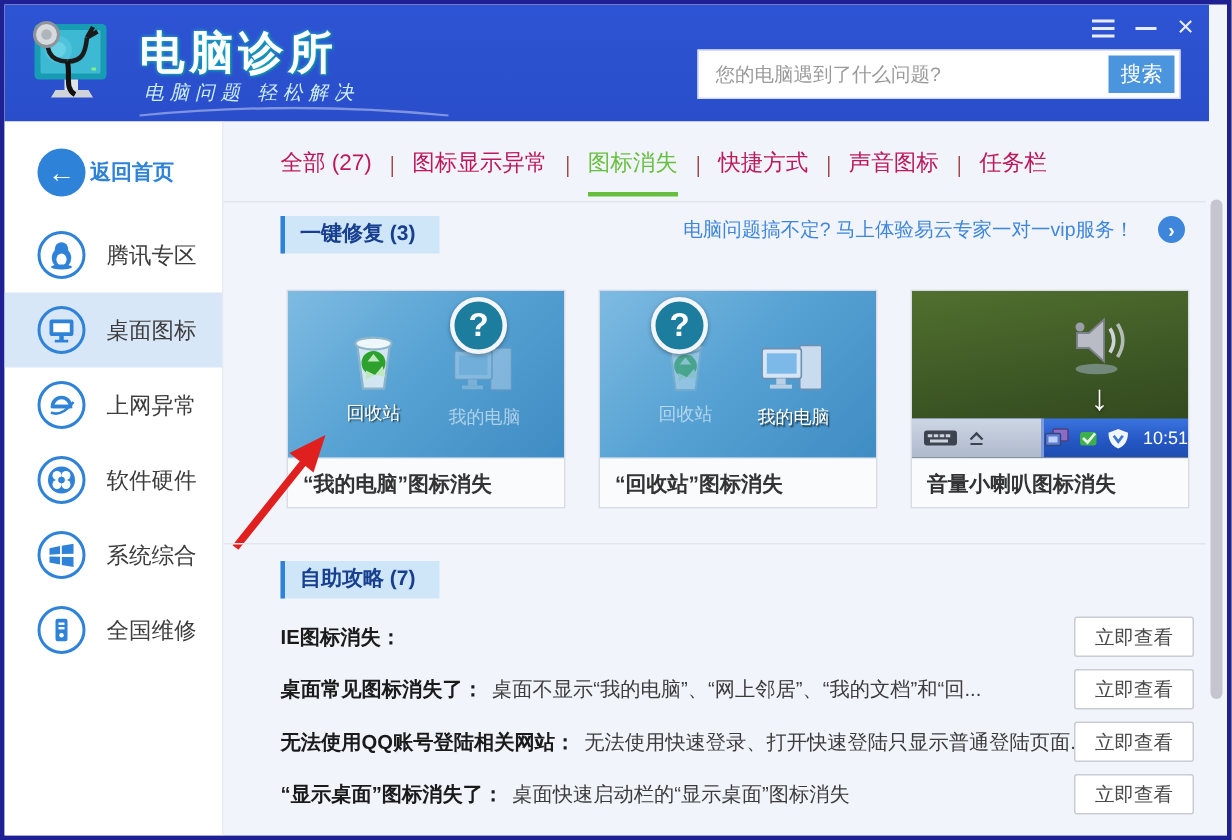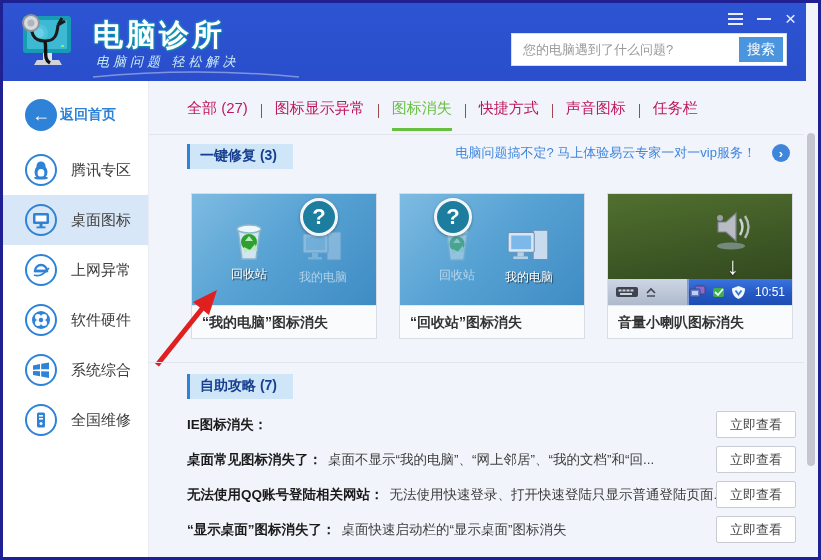--- a/index.html
+++ b/index.html
@@ -13,21 +13,21 @@
   .app-sub { position:absolute; left:93px; top:50px; font-size:13px; color:#cdeef2; letter-spacing:4px; font-style:italic; }
   .sub-swoosh { position:absolute; left:88px; top:68px; width:210px; height:8px; }
   .top-links { position:absolute; right:108px; top:7px; display:flex; align-items:center; gap:10px; }
   .top-link { color:#c2cdf4; font-size:13px; cursor:pointer; }
   .tl-sep { width:1px; height:13px; background:rgba(200,212,248,.55); }
   .win-controls { position:absolute; right:10px; top:7px; display:flex; align-items:center; gap:14px; height:18px; }
   .wc { cursor:pointer; display:flex; flex-direction:column; justify-content:center; gap:3px; }
   .wc .bar { width:15px; height:2px; background:#e8ecff; }
   .wc-min .bar { width:14px; }
   .wc-close { color:#e8ecff; font-size:19px; line-height:14px; }
-  .searchbox { position:absolute; right:19px; top:30px; width:276px; height:33px; background:#fff; border:1px solid #d7dcef; display:flex; align-items:center; padding:3px; }
+  .searchbox { position:absolute; right:19px; top:30px; width:322px; height:33px; background:#fff; border:1px solid #d7dcef; display:flex; align-items:center; padding:3px; }
   .searchbox input { flex:1; border:none; outline:none; font-size:13px; color:#333; padding:0 8px; }
   .searchbox input::placeholder { color:#9a9a9a; }
   .search-btn { width:44px; height:100%; background:#4a95dd; color:#fff; font-size:14px; border:none; cursor:pointer; }
 
   
   .sidebar { position:absolute; top:78px; left:0; width:145px; bottom:0; background:#fff; }
   .side-row { position:absolute; left:0; width:145px; height:50px; display:flex; align-items:center; cursor:pointer; }
   .side-row.selected { background:#d8e7f7; }
   .back-row { top:14px; height:40px; }
   .back-circle { width:32px; height:32px; border-radius:50%; background:#2e82d8; color:#fff; font-size:18px; font-weight:bold; display:flex; align-items:center; justify-content:center; margin-left:22px; }
@@ -60,21 +60,21 @@
   .dicon .dlabel { display:block; margin-top:1px; font-size:12px; color:#fff; text-shadow:1px 1px 1px rgba(0,0,0,.65); }
   .dicon.faded svg { opacity:.42; }
   .dicon.faded .dlabel { color:rgba(255,255,255,.55); text-shadow:none; }
   .qbadge { position:absolute; width:38px; height:38px; border-radius:50%; background:#1d7d9e; border:3px solid #f2f6f8; color:#fff; font-size:22px; font-weight:bold; display:flex; align-items:center; justify-content:center; box-shadow:0 1px 3px rgba(0,0,0,.35); }
   .card-caption { height:33px; line-height:33px; padding-left:10px; font-size:14px; font-weight:bold; color:#333; border-top:1px solid #e4e6ed; background:#fafbfd; white-space:nowrap; }
 
   .dn-arrow { position:absolute; left:119px; top:58px; color:#fff; font-size:24px; font-weight:bold; text-shadow:0 1px 2px rgba(0,0,0,.5); }
   .taskbar { position:absolute; left:0; right:0; bottom:0; height:26px; background:linear-gradient(180deg,#3a74e0 0%,#2558c4 55%,#1d4cb2 100%); display:flex; align-items:center; }
   .tb-left { width:86px; height:26px; background:linear-gradient(180deg,#cdd6e4,#aeb9cc); display:flex; align-items:center; gap:8px; padding-left:8px; }
   .tb-sepline { width:2px; height:26px; background:#7f9ad8; }
-  .tray { display:flex; align-items:center; gap:5px; margin-left:auto; padding-right:7px; }
+  .tray { display:flex; align-items:center; gap:5px; margin-left:auto; }
   .tray-time { color:#fff; font-size:12px; margin-left:4px; }
 
   .red-arrow { position:absolute; left:0; top:198px; width:84px; height:92px; pointer-events:none; }
 
   .guides { position:absolute; top:326px; left:38px; right:22px; }
   .guide-row { position:relative; height:35px; display:flex; align-items:center; }
   .g-label { font-size:13.5px; font-weight:bold; color:#1a1a1a; white-space:nowrap; }
   .g-desc { font-size:13.5px; color:#3c3c3c; margin-left:6px; white-space:nowrap; overflow:hidden; }
   .g-btn { position:absolute; right:0; top:4px; width:80px; height:27px; background:#fff; border:1px solid #c9ccd4; border-radius:2px; color:#4a4a4a; font-size:13px; cursor:pointer; }
 

